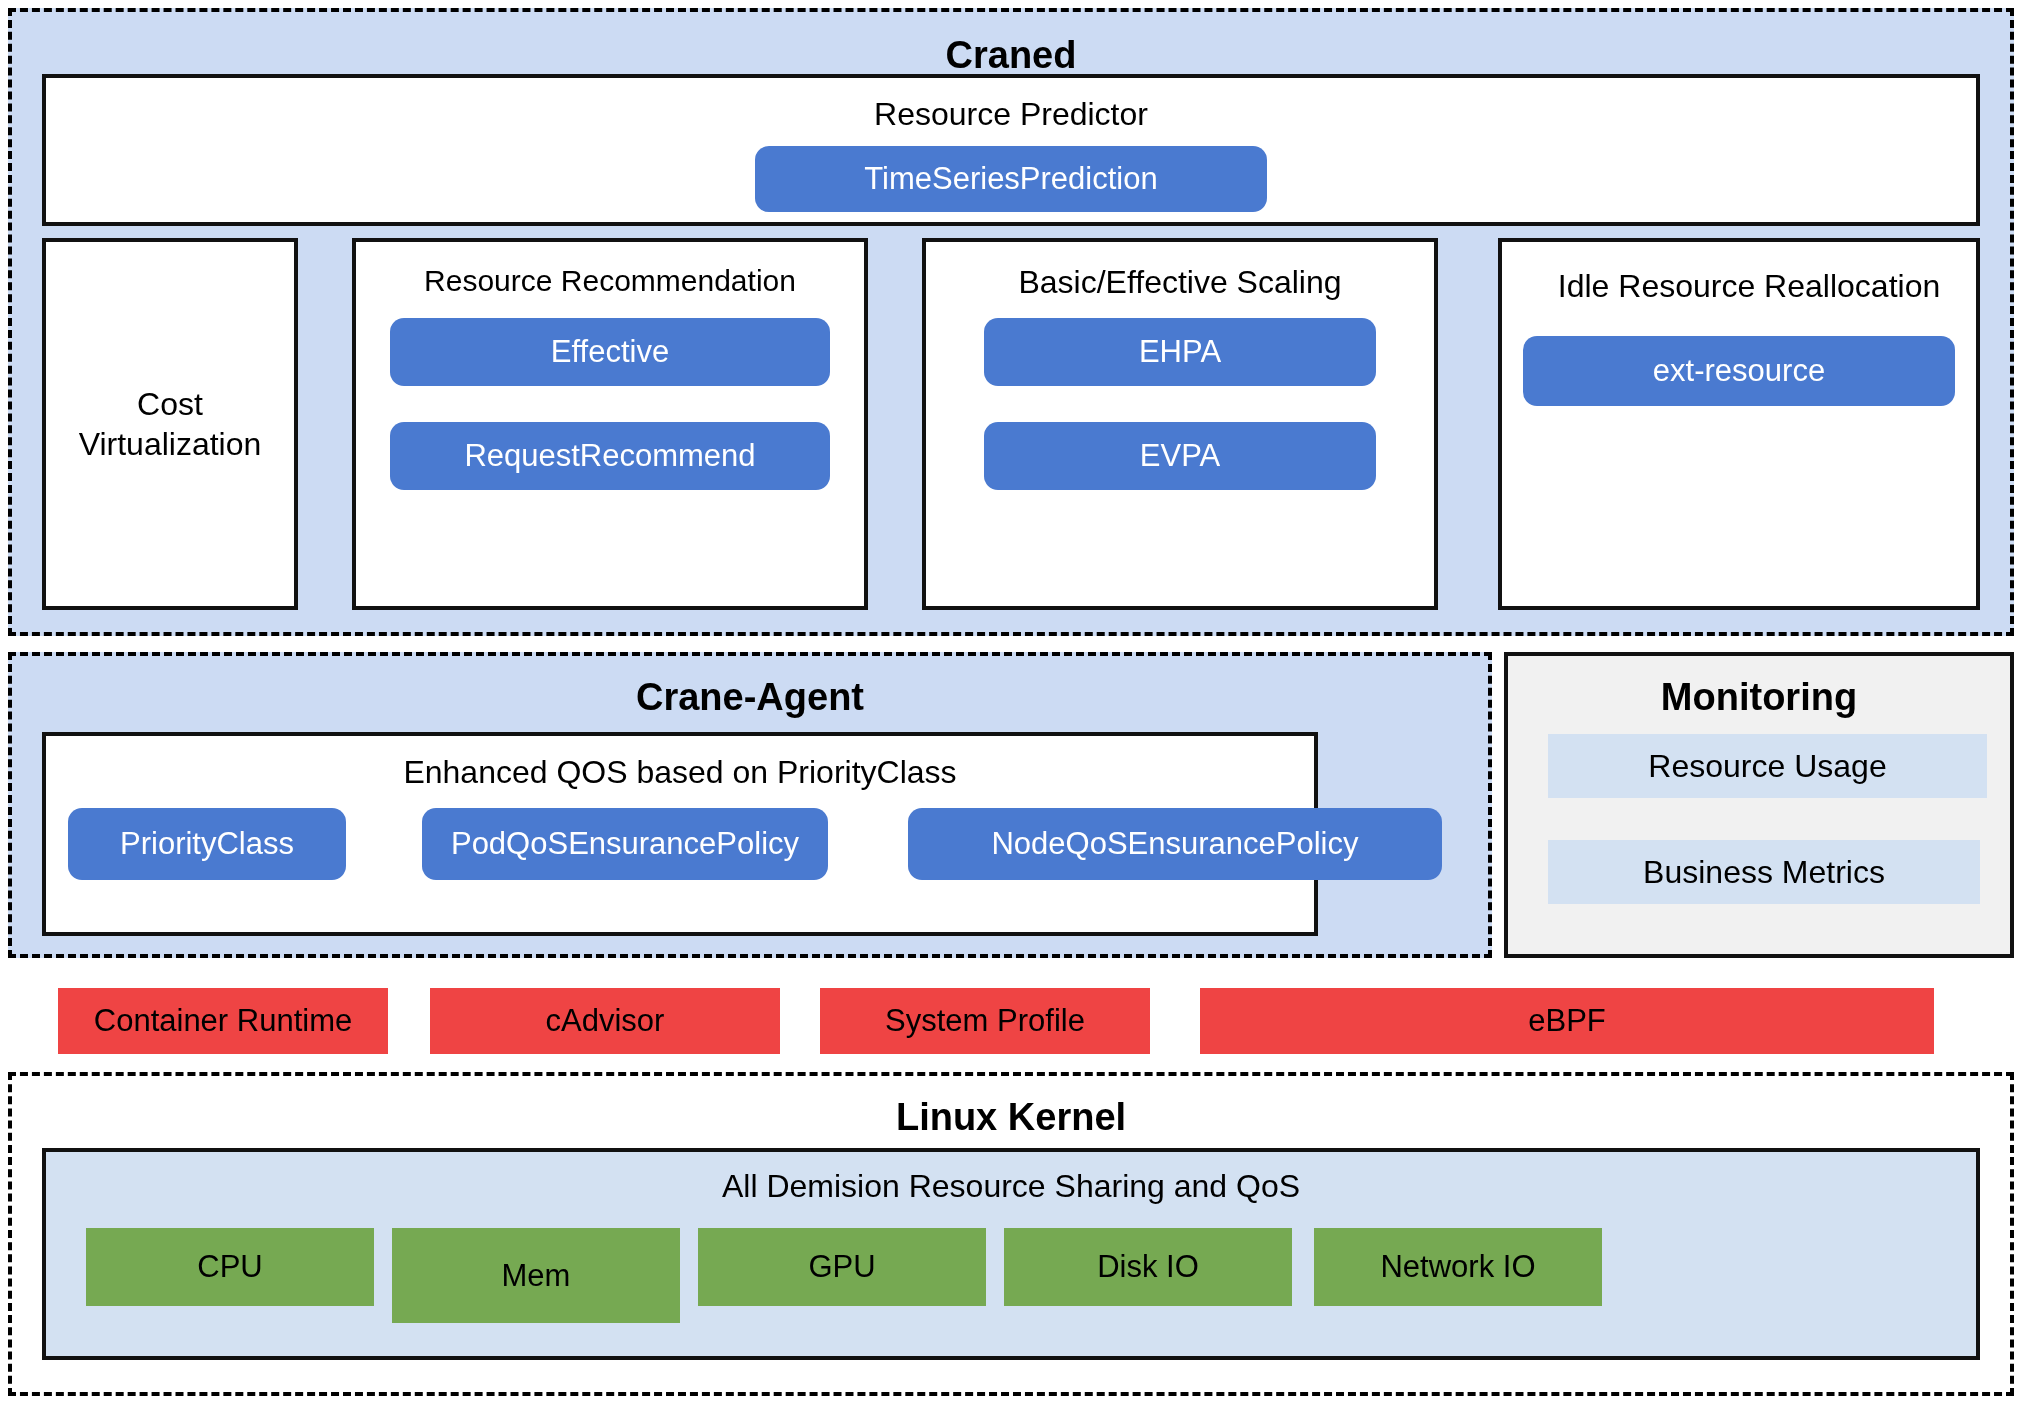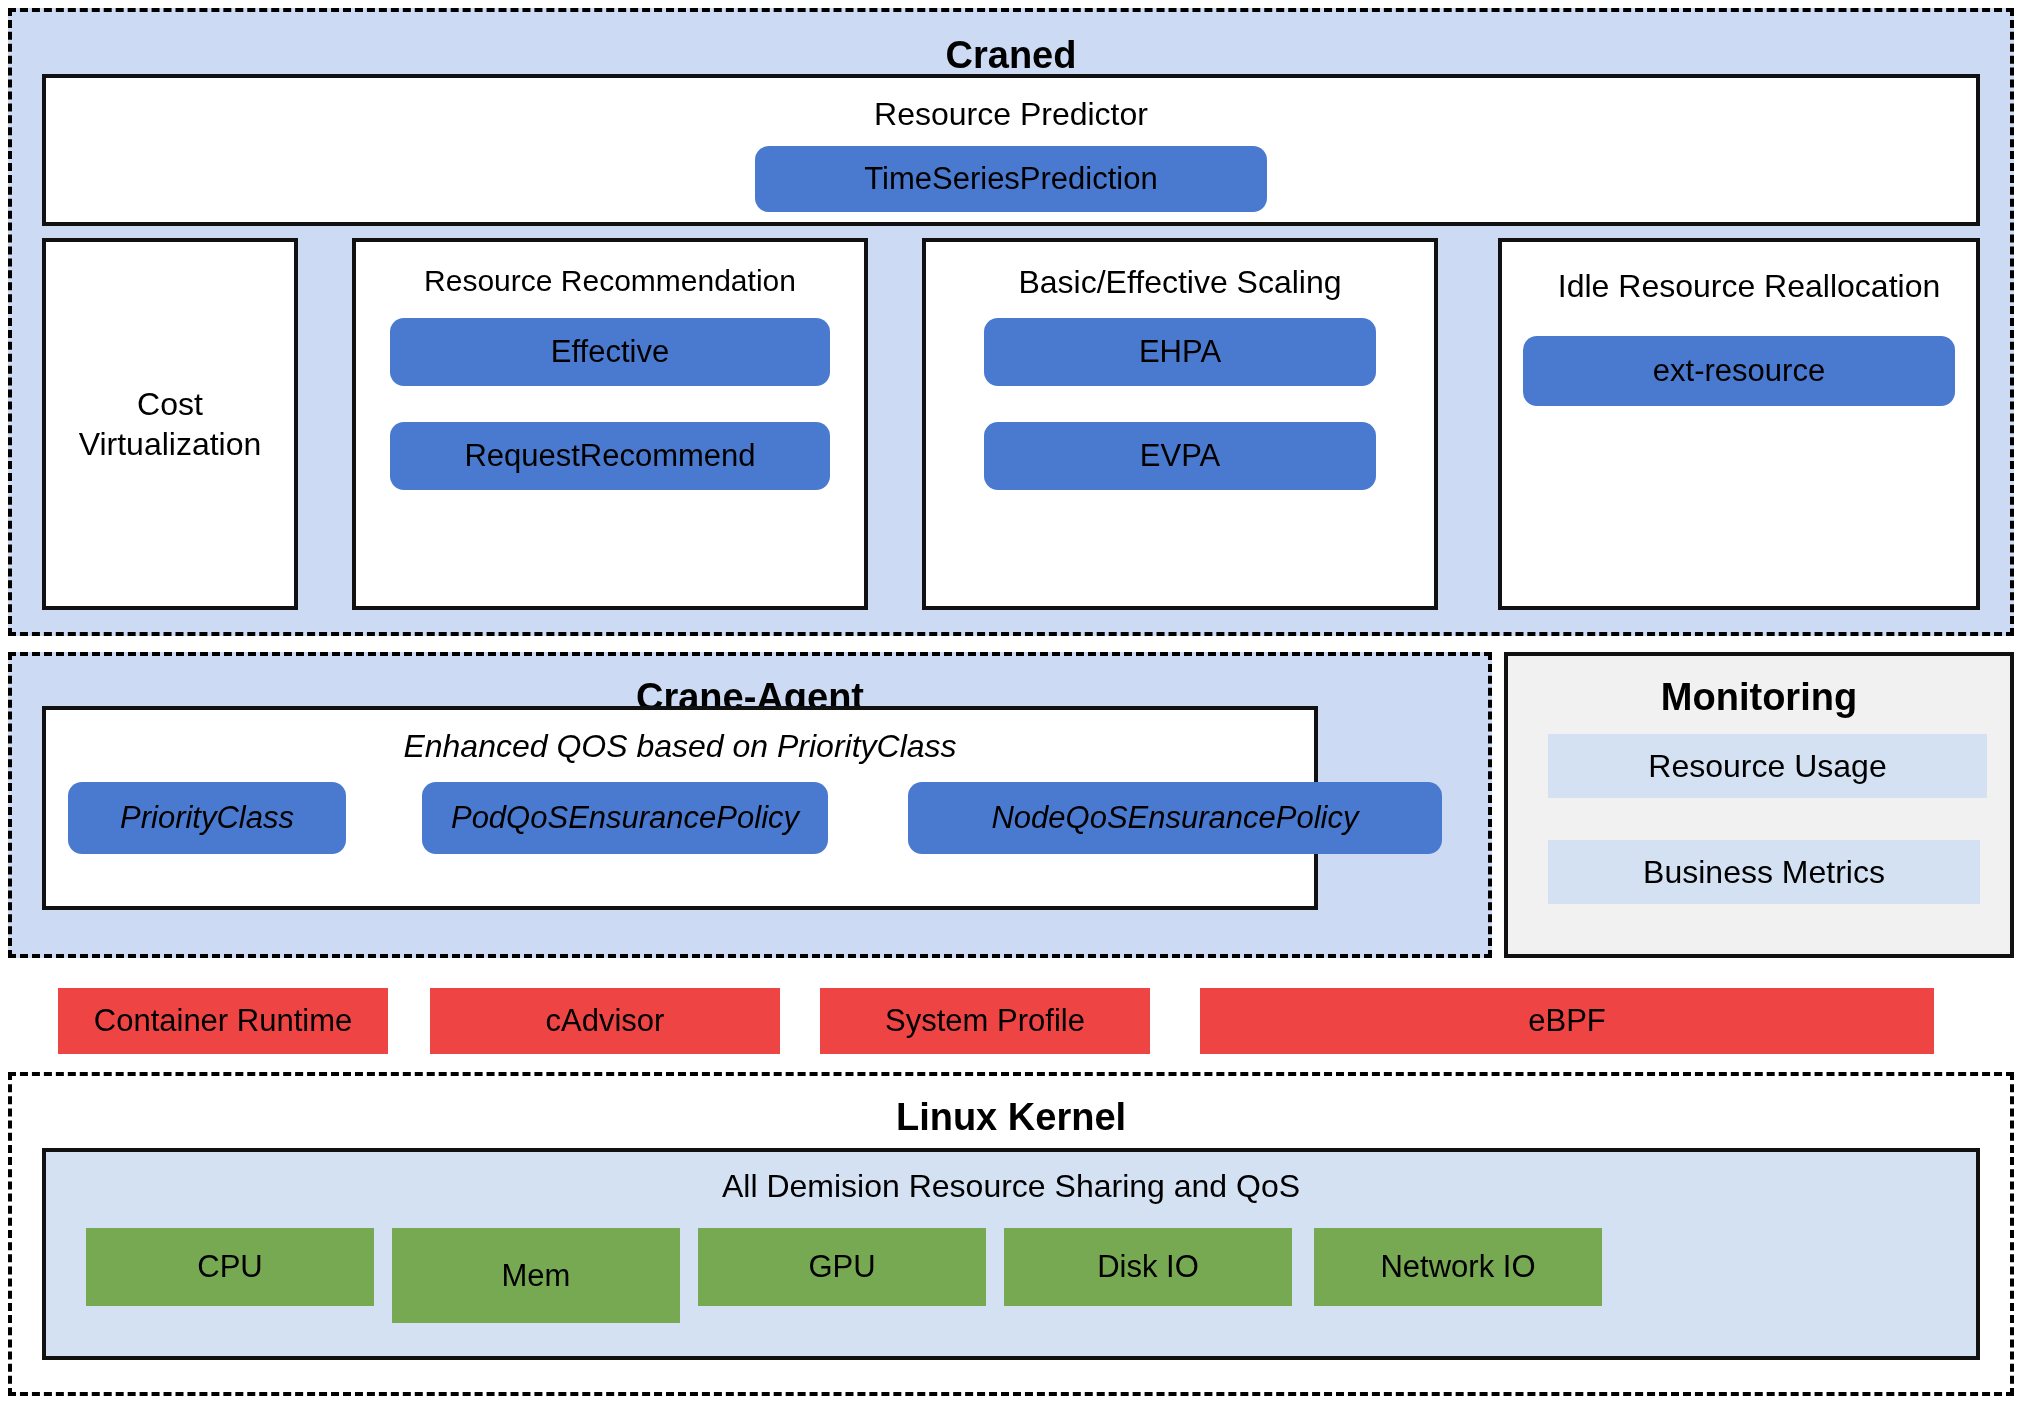--- a/index.html
+++ b/index.html
@@ -38,21 +38,21 @@
 
   .box-title {
     text-align: center;
     color: #000000;
     line-height: 1;
   }
 
   .pill {
     position: absolute;
     background: #4a7ad0;
-    color: #000000;
+    color: #ffffff;
     border-radius: 14px;
     display: flex;
     align-items: center;
     justify-content: center;
     text-align: center;
     white-space: nowrap;
   }
 
   .gold-box {
     position: absolute;
@@ -133,21 +133,21 @@
     <div class="solid-box" style="left:1486px; top:226px; width:482px; height:372px;">
       <div class="box-title" style="position:absolute; left:0; top:28px; width:100%; font-size:32px;padding-left:20px;">Idle Resource Reallocation</div>
       <div class="pill" style="left:50%; transform:translateX(-50%); top:94px; width:432px; height:70px; font-size:31px;">ext-resource</div>
     </div>
   </div>
 
   <div class="dashed-panel" style="left:8px; top:652px; width:1484px; height:306px;">
 
     <div class="panel-title" style="position:absolute; left:0; top:22px; width:100%; font-size:38px;">Crane-Agent</div>
 
-    <div class="solid-box" style="left:30px; top:50px; width:1276px; height:204px;font-style:italic;">
+    <div class="solid-box" style="left:30px; top:76px; width:1276px; height:204px;">
       <div class="box-title" style="position:absolute; left:0; top:20px; width:100%; font-size:32px;">Enhanced QOS based on PriorityClass</div>
       <div class="pill" style="left:22px; top:72px; width:278px; height:72px; font-size:31px;">PriorityClass</div>
       <div class="pill" style="left:376px; top:72px; width:406px; height:72px; font-size:31px;">PodQoSEnsurancePolicy</div>
       <div class="pill" style="left:862px; top:72px; width:534px; height:72px; font-size:31px;">NodeQoSEnsurancePolicy</div>
     </div>
   </div>
 
   <div class="gray-panel" style="left:1504px; top:652px; width:510px; height:306px;">
     <div class="panel-title" style="position:absolute; left:0; top:22px; width:100%; font-size:38px;">Monitoring</div>
     <div class="lightblue-strip" style="left:40px; top:78px; width:439px; height:64px; font-size:32px;">Resource Usage</div>

